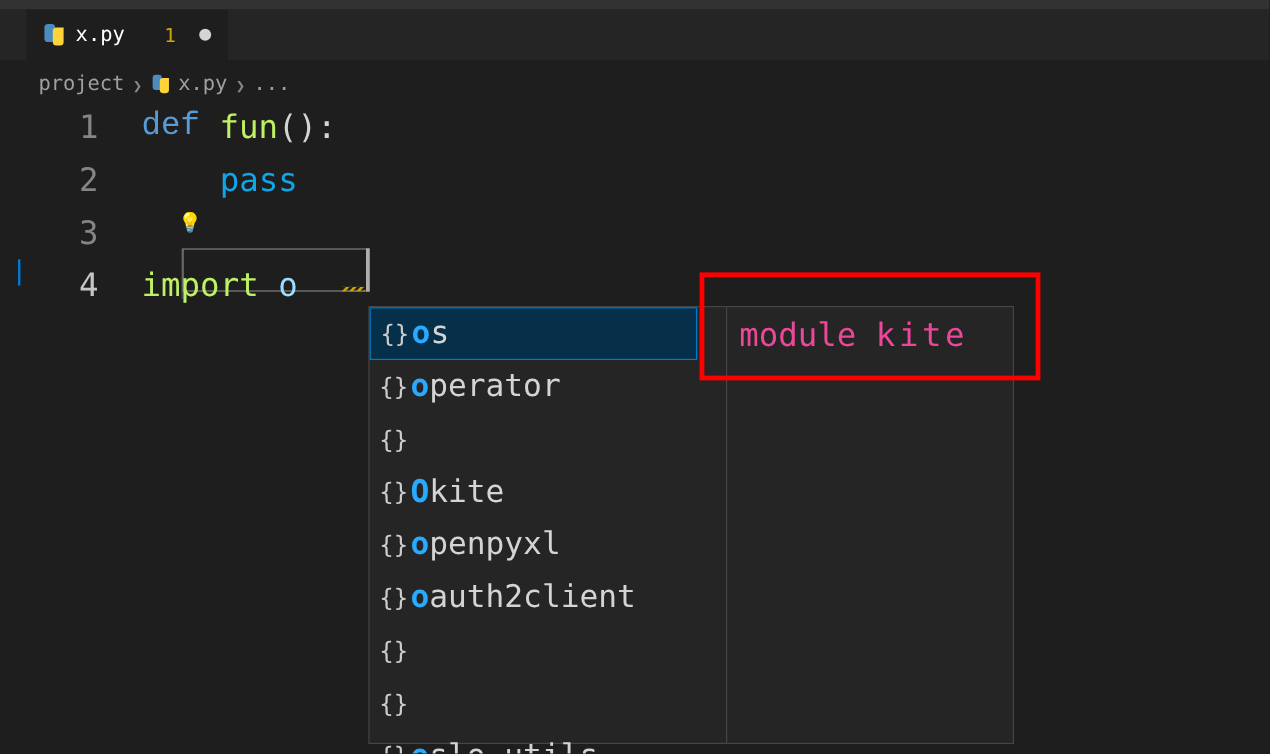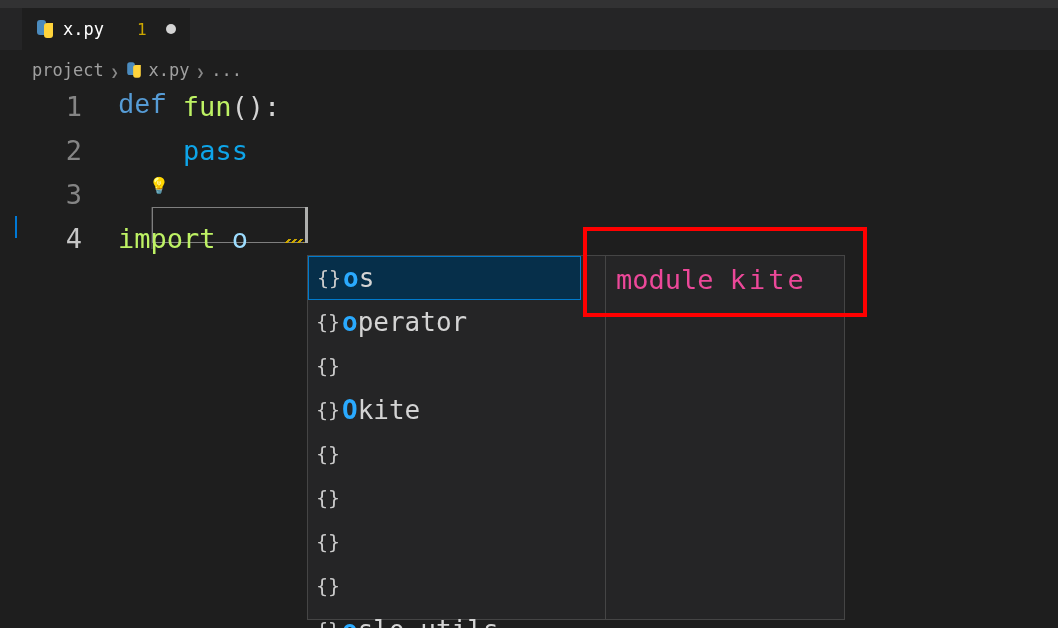--- a/index.html
+++ b/index.html
@@ -307,23 +307,25 @@
       </div>
       <div class="ac-item">
         <span class="ac-icon">{}</span>
       </div>
       <div class="ac-item">
         <span class="ac-icon">{}</span>
         <span class="ac-text"><span class="ac-match">O</span><span>kite</span></span>
       </div>
       <div class="ac-item">
         <span class="ac-icon">{}</span>
-      </div>
-      <div class="ac-item">
-        <span class="ac-icon">{}</span>
+        <span class="ac-text"><span class="ac-match">o</span><span>penpyxl</span></span>
+      </div>
+      <div class="ac-item">
+        <span class="ac-icon">{}</span>
+        <span class="ac-text"><span class="ac-match">o</span><span>auth2client</span></span>
       </div>
       <div class="ac-item">
         <span class="ac-icon">{}</span>
       </div>
       <div class="ac-item">
         <span class="ac-icon">{}</span>
       </div>
       <div class="ac-item">
         <span class="ac-icon">{}</span>
         <span class="ac-text"><span class="ac-match">o</span><span>slo_utils</span></span>

